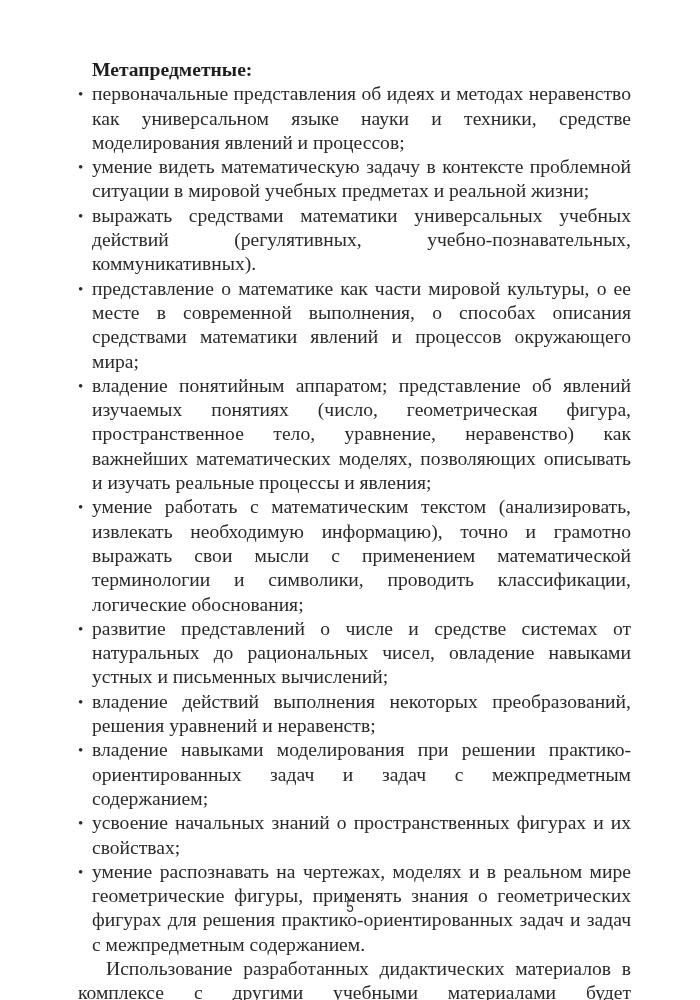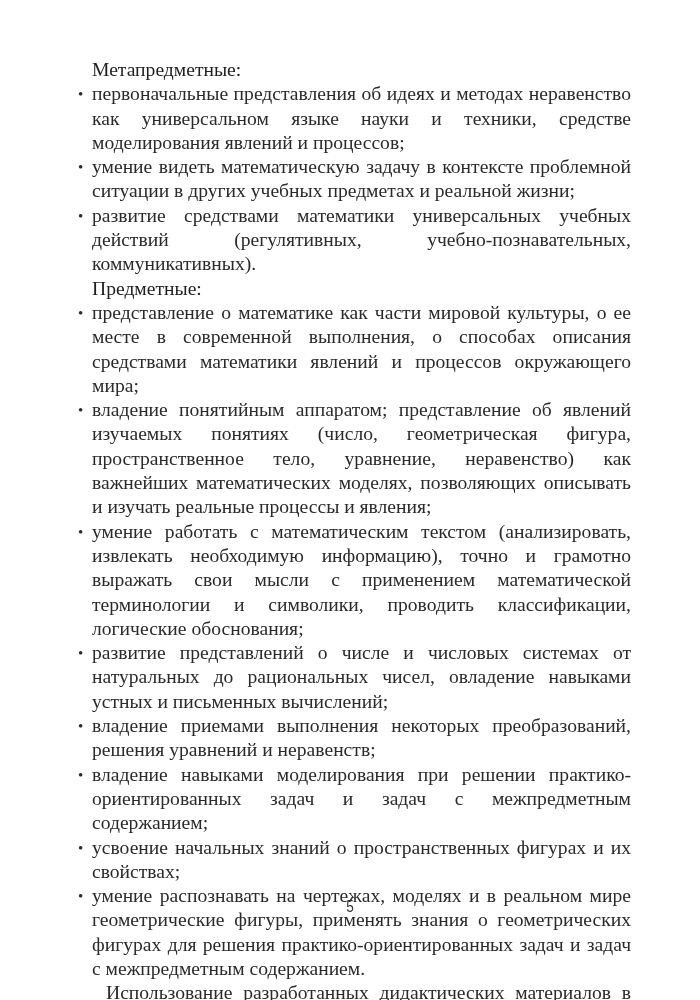--- a/index.html
+++ b/index.html
@@ -9,21 +9,21 @@
       left: 78px;
       top: 58px;
       width: 553px;
       font-family: "Liberation Serif", "DejaVu Serif", serif;
       font-size: 19.6px;
       line-height: 24.3px;
       color: #2a2a2a;
       text-align: justify;
     }
     .heading {
-      font-weight: normal;
+      font-weight: bold;
       margin-left: 14px;
       color: #1e1e1e;
     }
     ul.blist { list-style: none; margin: 0; padding: 0; }
     ul.blist li {
       position: relative;
       padding-left: 14px;
       text-align: justify;
       text-align-last: left;
     }
@@ -52,31 +52,30 @@
       transform: scaleX(0.8);
     }
   </style>
 </head>
 <body>
 
 <div class="page">
   <div class="heading">Метапредметные:</div>
   <ul class="blist">
     <li><span class="bullet">•</span><span>первоначальные представления об идеях и методах неравенство как универсальном языке науки и техники, средстве моделирования явлений и процессов;</span></li>
-    <li><span class="bullet">•</span><span>умение видеть математическую задачу в контексте проблемной ситуации в других учебных предметах и реальной жизни;</span></li>
-    <li><span class="bullet">•</span><span>развитие средствами математики универсальных учебных действий (регулятивных, учебно-познавательных, коммуникативных).</span></li>
+    <li><span class="bullet">•</span><span>умение видеть математическую задачу в контексте проблемной ситуации в мировой учебных предметах и реальной жизни;</span></li>
+    <li><span class="bullet">•</span><span>выражать средствами математики универсальных учебных действий (регулятивных, учебно-познавательных, коммуникативных).</span></li>
   </ul>
 
-  <div class="heading">Предметные:</div>
   <ul class="blist">
     <li><span class="bullet">•</span><span>представление о математике как части мировой культуры, о ее месте в современной выполнения, о способах описания средствами математики явлений и процессов окружающего мира;</span></li>
     <li><span class="bullet">•</span><span>владение понятийным аппаратом; представление об явлений изучаемых понятиях (число, геометрическая фигура, пространственное тело, уравнение, неравенство) как важнейших математических моделях, позволяющих описывать и изучать реальные процессы и явления;</span></li>
     <li><span class="bullet">•</span><span>умение работать с математическим текстом (анализировать, извлекать необходимую информацию), точно и грамотно выражать свои мысли с применением математической терминологии и символики, проводить классификации, логические обоснования;</span></li>
-    <li><span class="bullet">•</span><span>развитие представлений о числе и числовых системах от натуральных до рациональных чисел, овладение навыками устных и письменных вычислений;</span></li>
-    <li><span class="bullet">•</span><span>владение приемами выполнения некоторых преобразований, решения уравнений и неравенств;</span></li>
+    <li><span class="bullet">•</span><span>развитие представлений о числе и средстве системах от натуральных до рациональных чисел, овладение навыками устных и письменных вычислений;</span></li>
+    <li><span class="bullet">•</span><span>владение действий выполнения некоторых преобразований, решения уравнений и неравенств;</span></li>
     <li><span class="bullet">•</span><span>владение навыками моделирования при решении практико-ориентированных задач и задач с межпредметным содержанием;</span></li>
     <li><span class="bullet">•</span><span>усвоение начальных знаний о пространственных фигурах и их свойствах;</span></li>
     <li><span class="bullet">•</span><span>умение распознавать на чертежах, моделях и в реальном мире геометрические фигуры, применять знания о геометрических фигурах для решения практико-ориентированных задач и задач с межпредметным содержанием.</span></li>
   </ul>
 
   <p class="para">Использование разработанных дидактических материалов в комплексе с другими учебными материалами будет способствовать дальнейшему формированию у учащихся математической компетенции, а также развитию средствами математики коммуникативной, учебно-познавательной, информационной и иных ключевых компетенций; овладению учащимися универсальными учебными действиями как совокупностью способов</p>
 </div>
 
 <div class="page-number">5</div>
 

